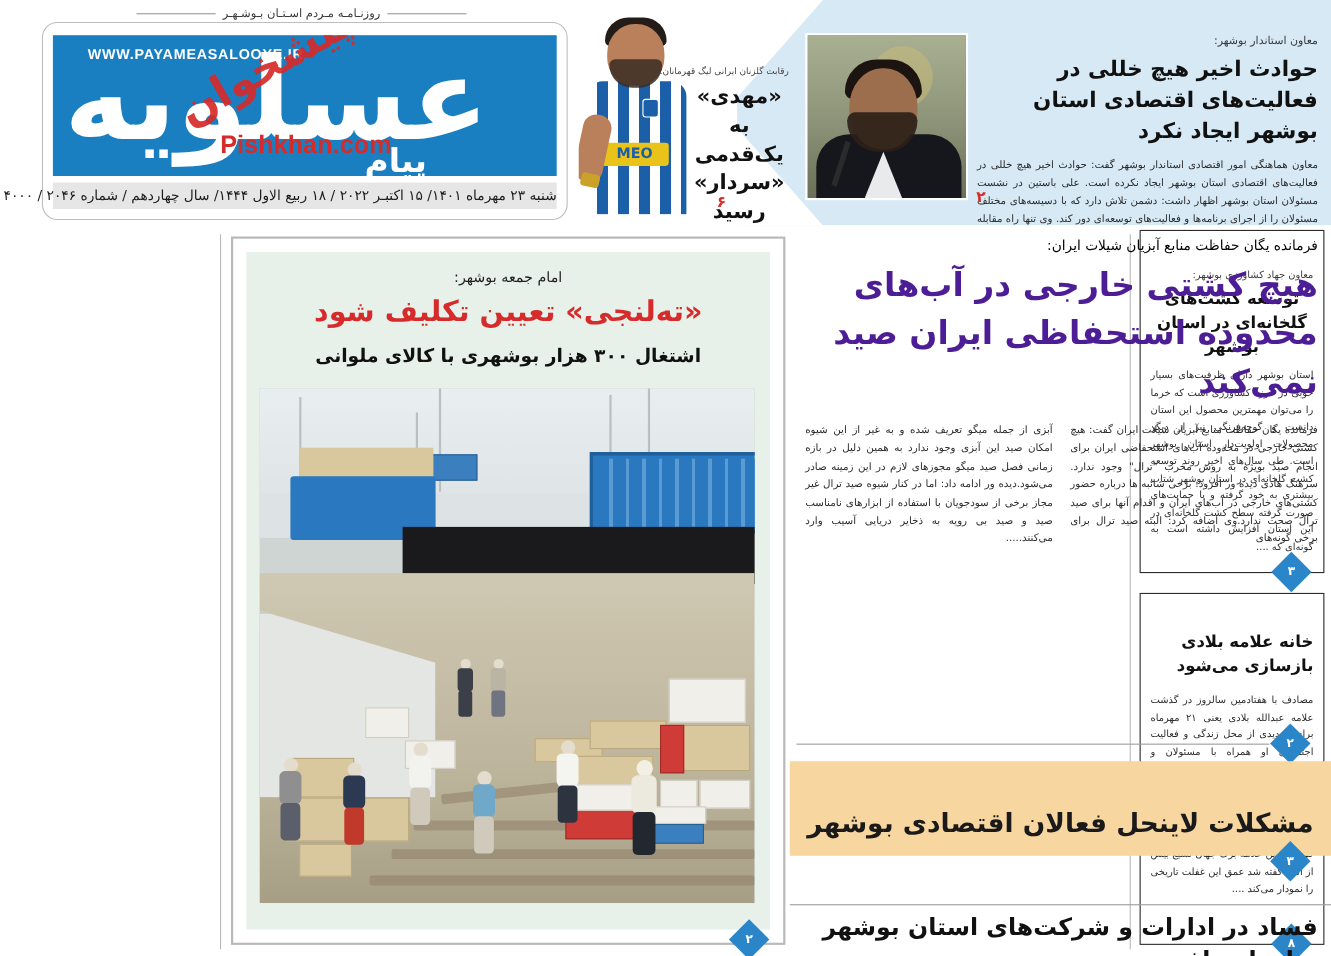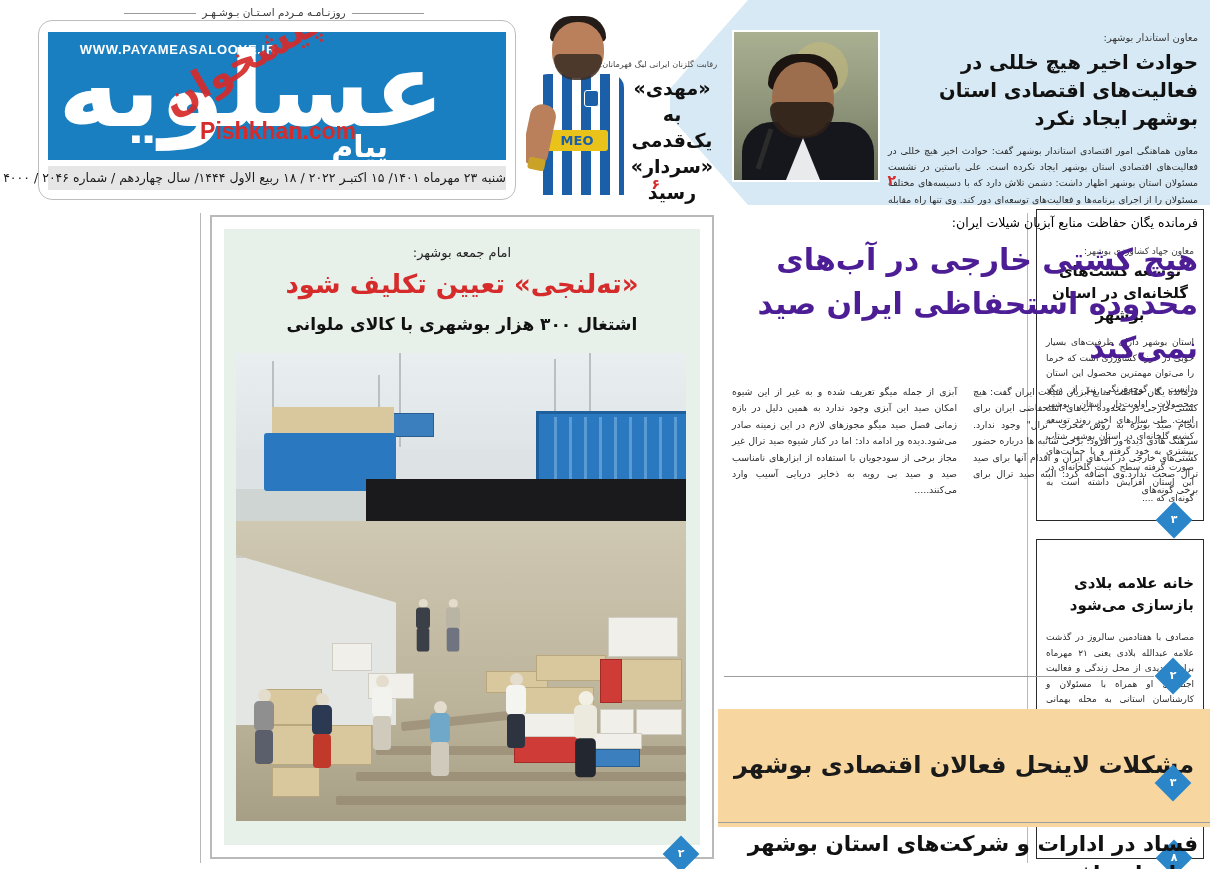--- a/index.html
+++ b/index.html
@@ -549,23 +549,23 @@
   .lb-cols > div {
     flex: 1;
     font-size: 9.4px;
     line-height: 16.4px;
     color: #2b2b2b;
     text-align: justify;
   }
 
   .orange-band {
     position: absolute;
-    top: 504px; right: 0;
+    top: 487px; right: 0;
     width: 492px;
-    height: 118px;
+    height: 86px;
     background: #f8d6a0;
   }
   .orange-head {
     position: absolute;
     top: 42px; right: 0; left: 0;
     text-align: center;
     font-size: 24px;
     font-weight: 700;
     color: #1a1a1a;
   }

